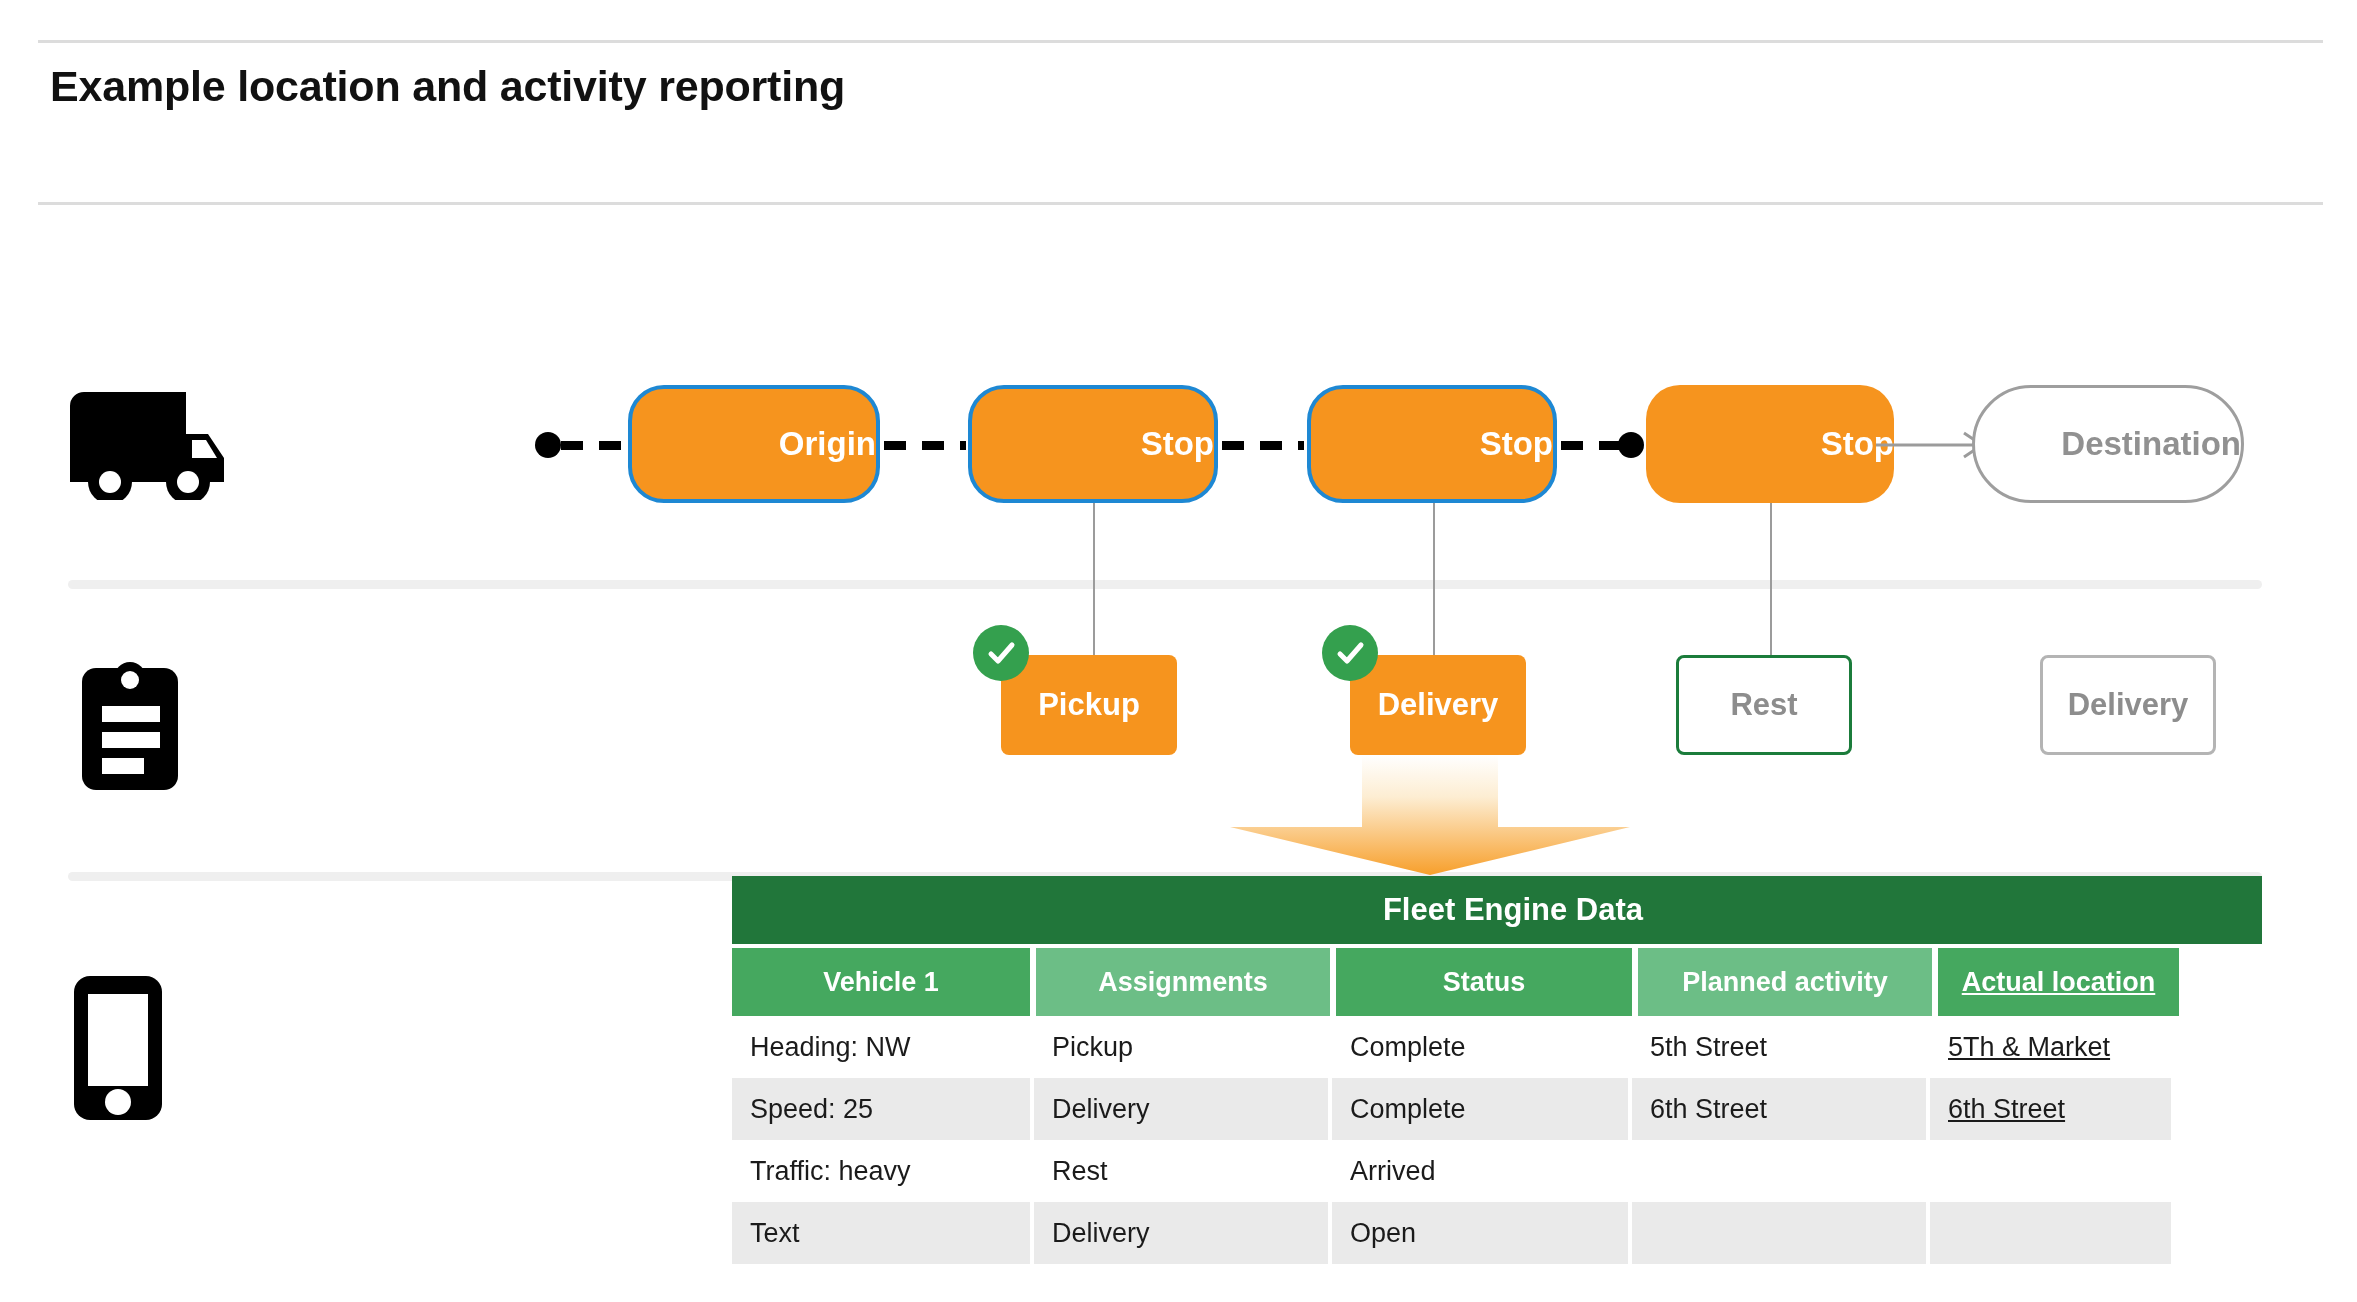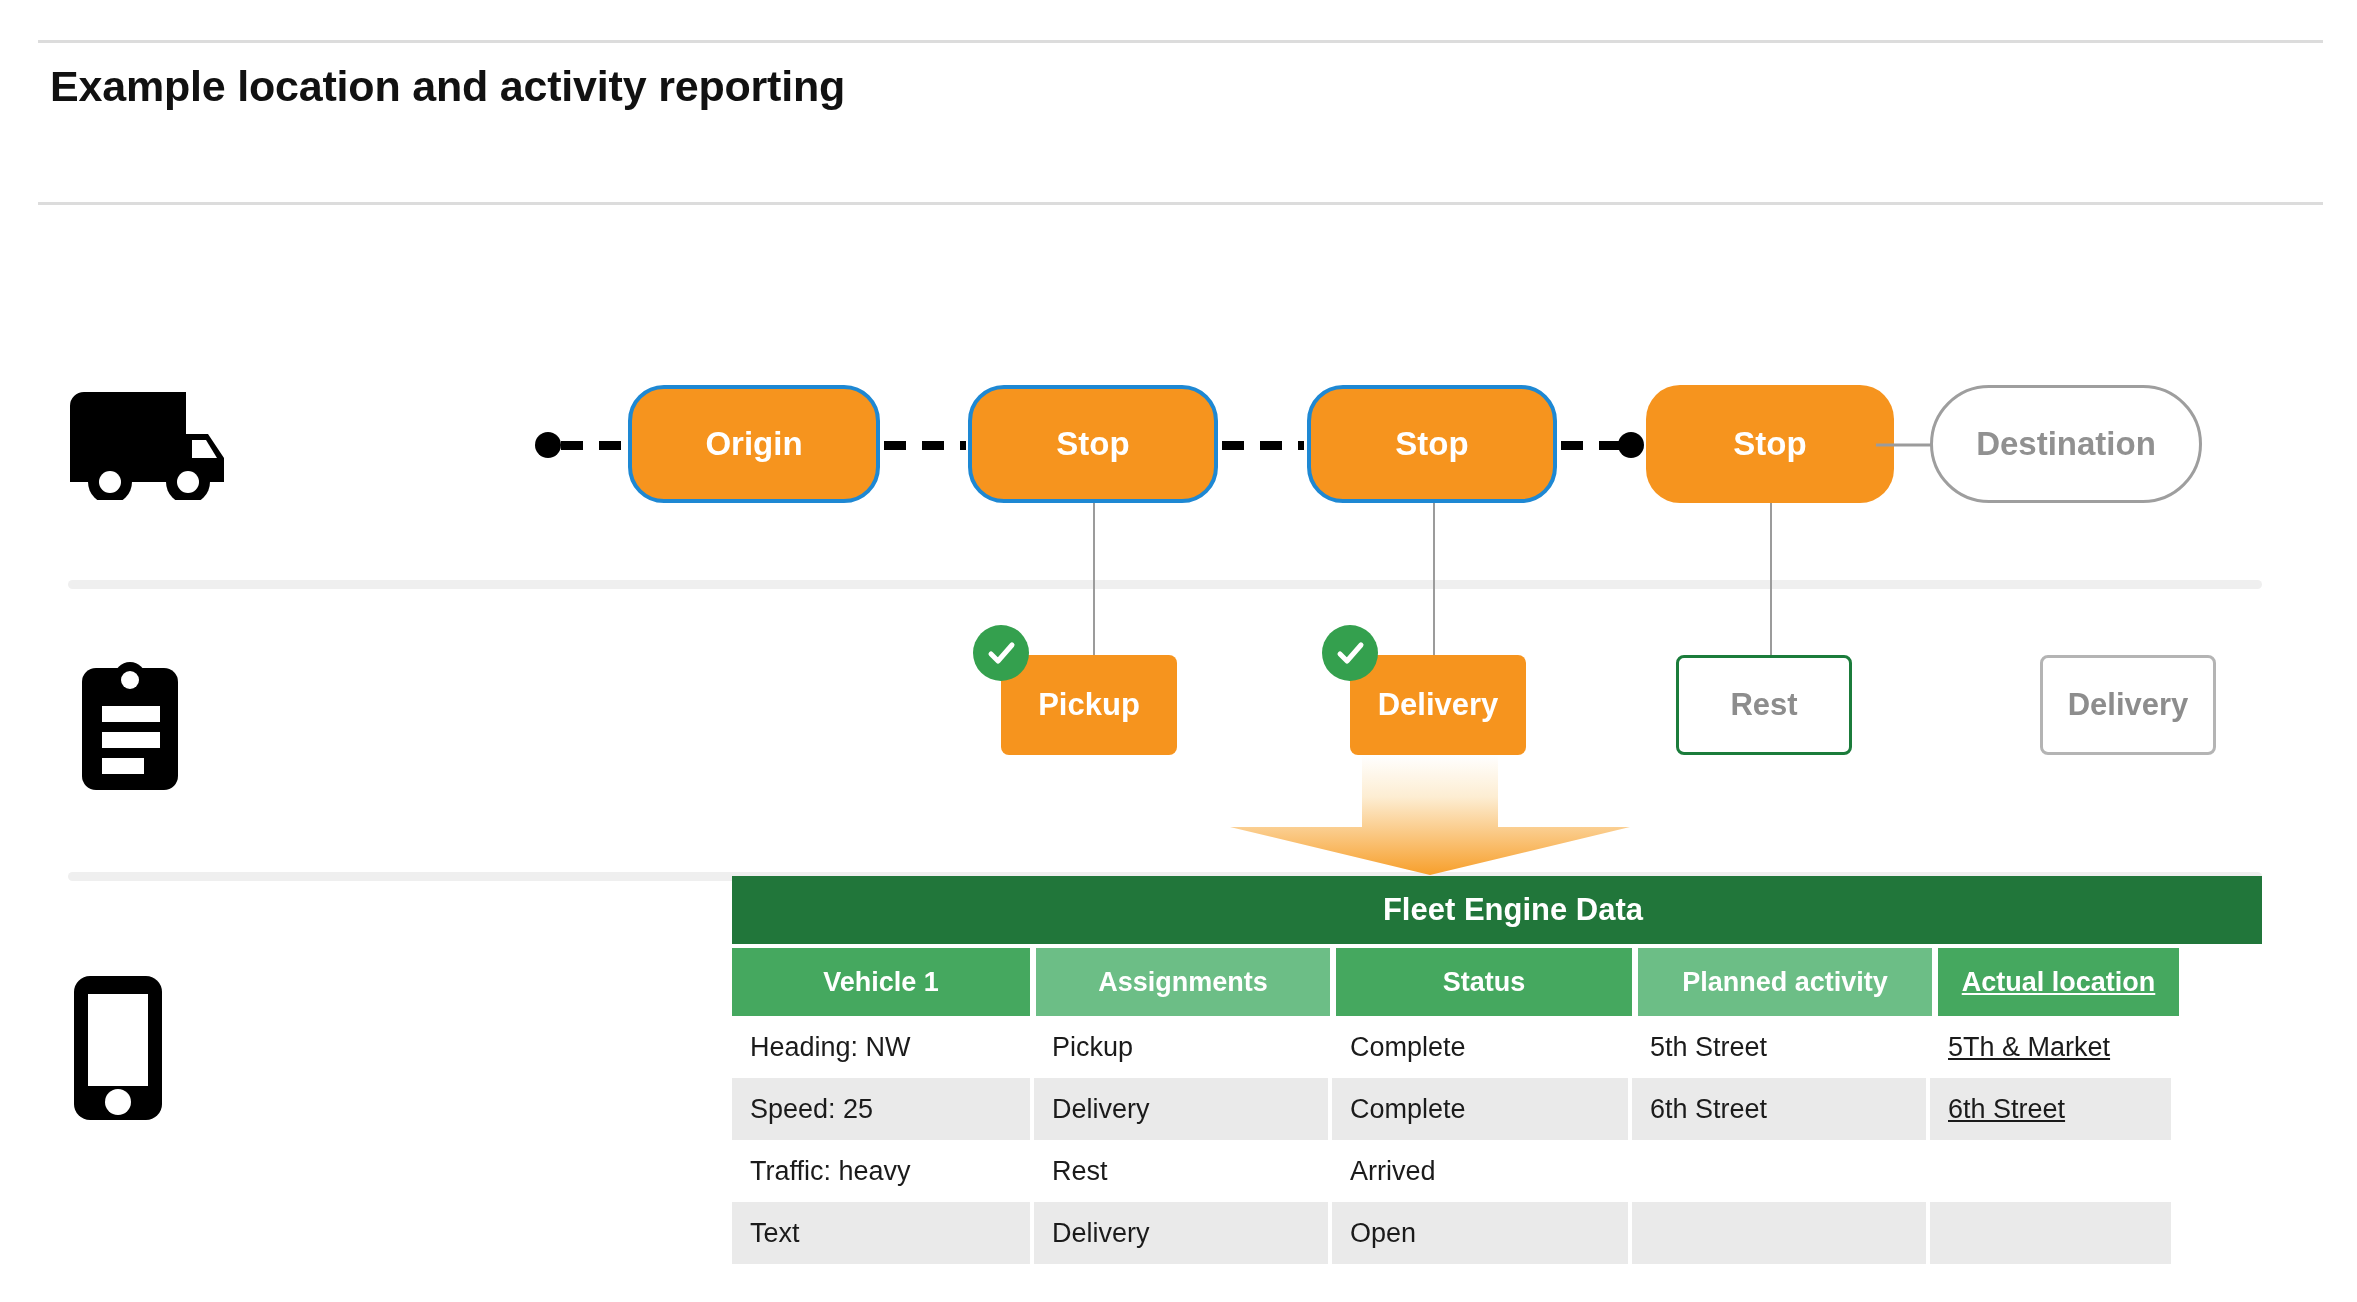--- a/index.html
+++ b/index.html
@@ -69,21 +69,21 @@
     background-image: repeating-linear-gradient(
       to right, #000 0px, #000 22px, rgba(0,0,0,0) 22px, rgba(0,0,0,0) 38px);
   }
 
   .pill {
     position: absolute;
     top: 385px;
     height: 118px;
     display: flex;
     align-items: center;
-    justify-content: center;
+    justify-content: flex-end;
     font-size: 33px;
     font-weight: 700;
     color: #ffffff;
     background: #F6941E;
     border-radius: 34px;
   }
   .pill.bordered {
     border: 4px solid #1E88D3;
     border-radius: 36px;
   }
@@ -266,21 +266,21 @@
     <span>Stop</span>
   </div>
 
   <div class="dest-arrow">
     <svg width="120" height="40" viewBox="0 0 120 40" aria-hidden="true">
       <line x1="0" y1="20" x2="104" y2="20" stroke="#9b9b9b" stroke-width="3"></line>
       <polyline points="88,8 106,20 88,32" fill="none" stroke="#9b9b9b" stroke-width="3"></polyline>
     </svg>
   </div>
 
-  <div class="pill outline" style="left:1930px; width:272px;">
+  <div class="pill outline" style="left:1972px; width:272px;">
     <span>Destination</span>
   </div>
 
   <div class="stem" style="left:1093px; top:503px; height:155px;"></div>
   <div class="stem" style="left:1433px; top:503px; height:155px;"></div>
   <div class="stem" style="left:1770px; top:503px; height:155px;"></div>
 </div>
 
 <div>
   <div class="check-badge" style="left:973px; top:625px;">

